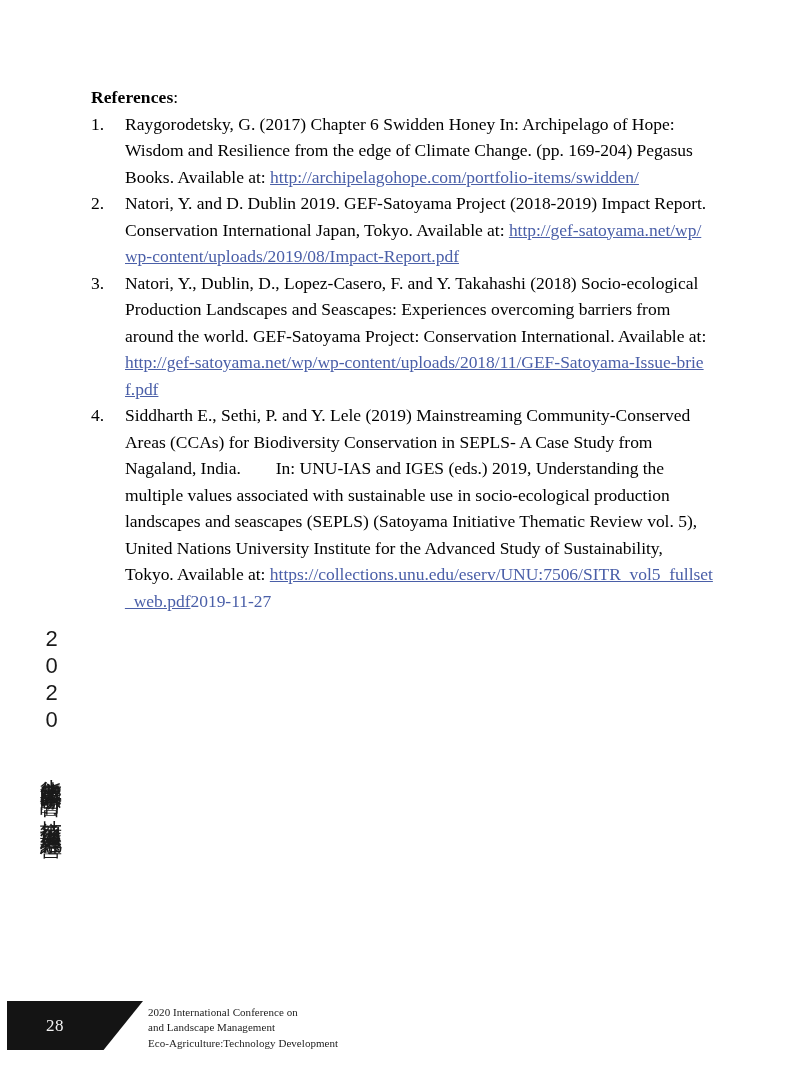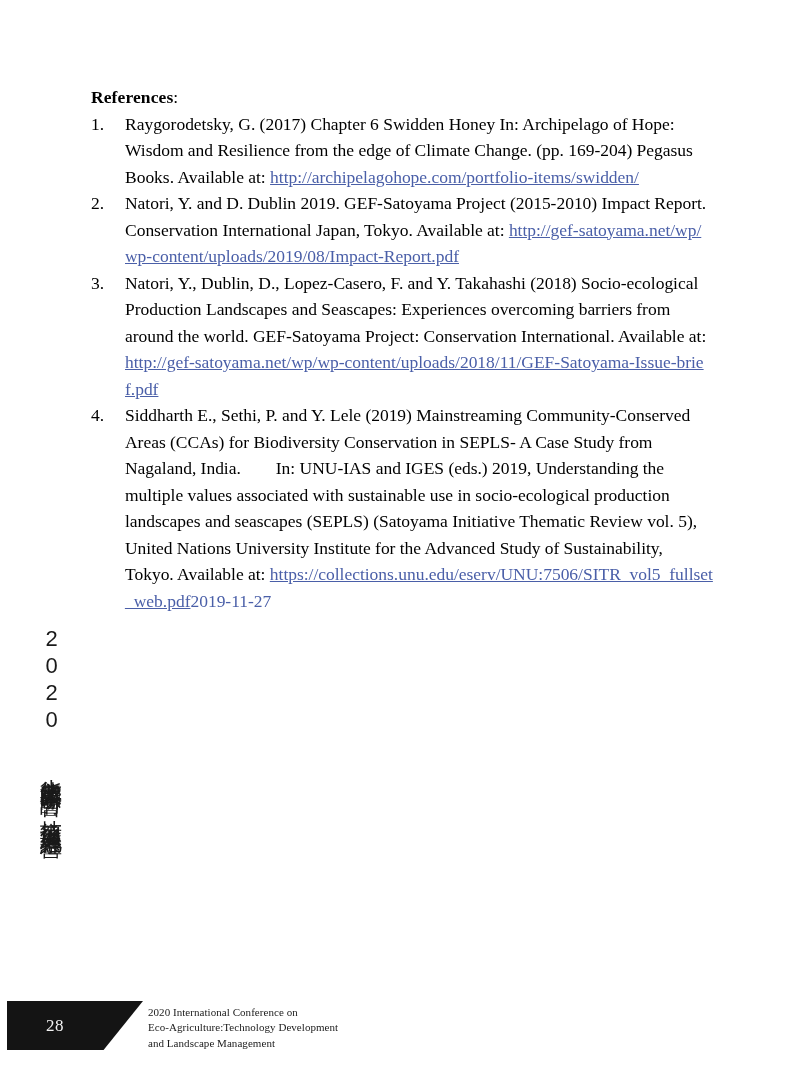--- a/index.html
+++ b/index.html
@@ -140,21 +140,21 @@
 
     <ol class="ref-list">
 
       <li class="ref-item">
         <span class="ref-num">1.</span>
         <span class="ref-text"><span>Raygorodetsky, G. (2017) Chapter 6 Swidden Honey In: Archipelago of Hope: Wisdom and Resilience from the edge of Climate Change. (pp. 169-204) Pegasus Books. Available at: </span><a class="link" href="#">http://archipelagohope.com/portfolio-items/swidden/</a></span>
       </li>
 
       <li class="ref-item">
         <span class="ref-num">2.</span>
-        <span class="ref-text"><span>Natori, Y. and D. Dublin 2019. GEF-Satoyama Project (2015-2010) Impact Report. Conservation International Japan, Tokyo. Available at: </span><a class="link" href="#">http://gef-satoyama.net/wp/wp-content/uploads/2019/08/Impact-Report.pdf</a></span>
+        <span class="ref-text"><span>Natori, Y. and D. Dublin 2019. GEF-Satoyama Project (2018-2019) Impact Report. Conservation International Japan, Tokyo. Available at: </span><a class="link" href="#">http://gef-satoyama.net/wp/wp-content/uploads/2019/08/Impact-Report.pdf</a></span>
       </li>
 
       <li class="ref-item">
         <span class="ref-num">3.</span>
         <span class="ref-text"><span>Natori, Y., Dublin, D., Lopez-Casero, F. and Y. Takahashi (2018) Socio-ecological Production Landscapes and Seascapes: Experiences overcoming barriers from around the world. GEF-Satoyama Project: Conservation International. Available at: </span><a class="link" href="#">http://gef-satoyama.net/wp/wp-content/uploads/2018/11/GEF-Satoyama-Issue-brief.pdf</a></span>
       </li>
 
       <li class="ref-item">
         <span class="ref-num">4.</span>
         <span class="ref-text"><span>Siddharth E., Sethi, P. and Y. Lele (2019) Mainstreaming Community-Conserved Areas (CCAs) for Biodiversity Conservation in SEPLS- A Case Study from Nagaland, India.</span><span class="emspace"></span><span>In: UNU-IAS and IGES (eds.) 2019, Understanding the multiple values associated with sustainable use in socio-ecological production landscapes and seascapes (SEPLS) (Satoyama Initiative Thematic Review vol. 5), United Nations University Institute for the Advanced Study of Sustainability, Tokyo. Available at: </span><a class="link" href="#">https://collections.unu.edu/eserv/UNU:7506/SITR_vol5_fullset_web.pdf</a><span class="link">2019-11-27</span></span>
@@ -162,17 +162,17 @@
 
     </ol>
   </div>
 
   <div class="spine">2020 生態農業國際研討會：技術發展與地景經營</div>
 
   <div class="footer-banner"></div>
   <div class="footer-pagenum">28</div>
   <div class="footer-conf">
     <div>2020 International Conference on</div>
+    <div>and Landscape Management</div>
     <div>Eco-Agriculture:Technology Development</div>
-    <div>and Landscape Management</div>
   </div>
 
 </div>
 
 </body></html>

